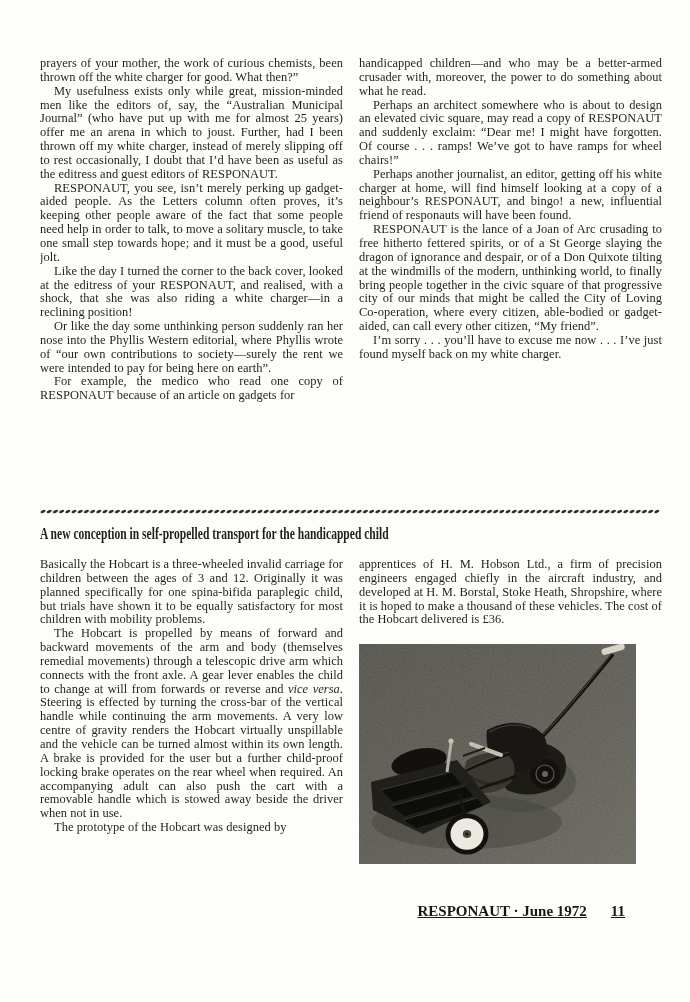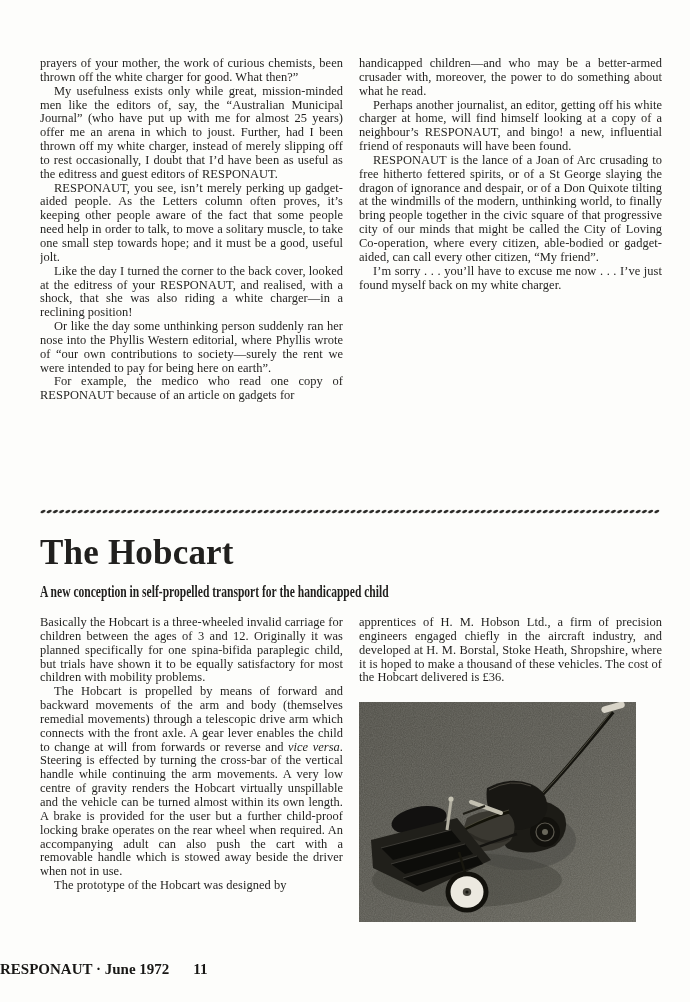--- a/index.html
+++ b/index.html
@@ -56,60 +56,62 @@
     transform-origin:0 50%;
   }
   figure.photo{
     margin:17px 0 0 0;
     width:277px;height:220px;
   }
   figure.photo svg{display:block;width:277px;height:220px;}
   footer{
     margin:24px 65px 0 0;
     display:flex;
+    justify-content:flex-end;
     align-items:baseline;
     gap:24px;
     font-weight:bold;
     font-size:15px;
     line-height:18px;
     color:#181715;
+    text-decoration:underline;
   }
 </style>
 </head>
 <body>
 
 <div class="page">
 
   <section id="a1" class="cols">
     <div class="col" id="a1-left">
         <p><span>prayers of your mother, the work of curious chemists, been thrown off the white charger for good.  What then?”</span></p>
         <p class="indent"><span>My usefulness exists only while great, mission-minded men like the editors of, say, the “Australian Municipal Journal” (who have put up with me for almost 25 years) offer me an arena in which to joust.  Further, had I been thrown off my white charger, instead of merely slipping off to rest occasionally, I doubt that I’d have been as useful as the editress and guest editors of RESPONAUT.</span></p>
         <p class="indent"><span>RESPONAUT, you see, isn’t merely perking up gadget-aided people.  As the Letters column often proves, it’s keeping other people aware of the fact that some people need help in order to talk, to move a solitary muscle, to take one small step towards hope; and it must be a good, useful jolt.</span></p>
         <p class="indent"><span>Like the day I turned the corner to the back cover, looked at the editress of your RESPONAUT, and realised, with a shock, that she was also riding a white charger—in a reclining position!</span></p>
         <p class="indent"><span>Or like the day some unthinking person suddenly ran her nose into the Phyllis Western editorial, where Phyllis wrote of “our own contributions to society—surely the rent we were intended to pay for being here on earth”.</span></p>
         <p class="indent"><span>For example, the medico who read one copy of RESPONAUT because of an article on gadgets for</span></p>
       </div>
     <div class="col" id="a1-right">
         <p><span>handicapped children—and who may be a better-armed crusader with, moreover, the power to do something about what he read.</span></p>
+        <p class="indent"><span>Perhaps an architect somewhere who is about to design an elevated civic square, may read a copy of RESPONAUT and suddenly exclaim: “Dear me! I might have forgotten.  Of course . . . ramps!  We’ve got to have ramps for wheel chairs!”</span></p>
         <p class="indent"><span>Perhaps another journalist, an editor, getting off his white charger at home, will find himself looking at a copy of a neighbour’s RESPONAUT, and bingo! a new, influential friend of responauts will have been found.</span></p>
         <p class="indent"><span>RESPONAUT is the lance of a Joan of Arc crusading to free hitherto fettered spirits, or of a St George slaying the dragon of ignorance and despair, or of a Don Quixote tilting at the windmills of the modern, unthinking world, to finally bring people together in the civic square of that progressive city of our minds that might be called the City of Loving Co-operation, where every citizen, able-bodied or gadget-aided, can call every other citizen, “My friend”.</span></p>
         <p class="indent"><span>I’m sorry . . . you’ll have to excuse me now . . . I’ve just found myself back on my white charger.</span></p>
       </div>
   </section>
 
   <svg class="divider" width="620" height="5" viewBox="0 0 620 5" aria-hidden="true">
     <defs>
       <pattern id="beads" width="6.2" height="5" patternUnits="userSpaceOnUse">
         <ellipse cx="3" cy="2.5" rx="2.7" ry="1.35" transform="rotate(-24 3 2.5)" fill="var(--divider-ink,#2b2a27)"></ellipse>
       </pattern>
     </defs>
     <rect width="620" height="5" fill="url(#beads)"></rect>
   </svg>
 
-  <h1>The Hobcart</h1>
 
   <h2><span class="squeeze">A new conception in self-propelled transport for the handicapped child</span></h2>
 
   <section id="a2" class="cols">
     <div class="col" id="a2-left">
         <p><span>Basically the Hobcart is a three-wheeled invalid carriage for children between the ages of 3 and 12.  Originally it was planned specifically for one spina-bifida paraplegic child, but trials have shown it to be equally satisfactory for most children with mobility problems.</span></p>
         <p class="indent"><span>The Hobcart is propelled by means of forward and backward movements of the arm and body (themselves remedial movements) through a telescopic drive arm which connects with the front axle.  A gear lever enables the child to change at will from forwards or reverse and </span><span class="it">vice versa</span><span>.  Steering is effected by turning the cross-bar of the vertical handle while continuing the arm movements.  A very low centre of gravity renders the Hobcart virtually unspillable and the vehicle can be turned almost within its own length.  A brake is provided for the user but a further child-proof locking brake operates on the rear wheel when required.  An accompanying adult can also push the cart with a removable handle which is stowed away beside the driver when not in use.</span></p>
         <p class="indent"><span>The prototype of the Hobcart was designed by</span></p>
       </div>
     <div class="col">

